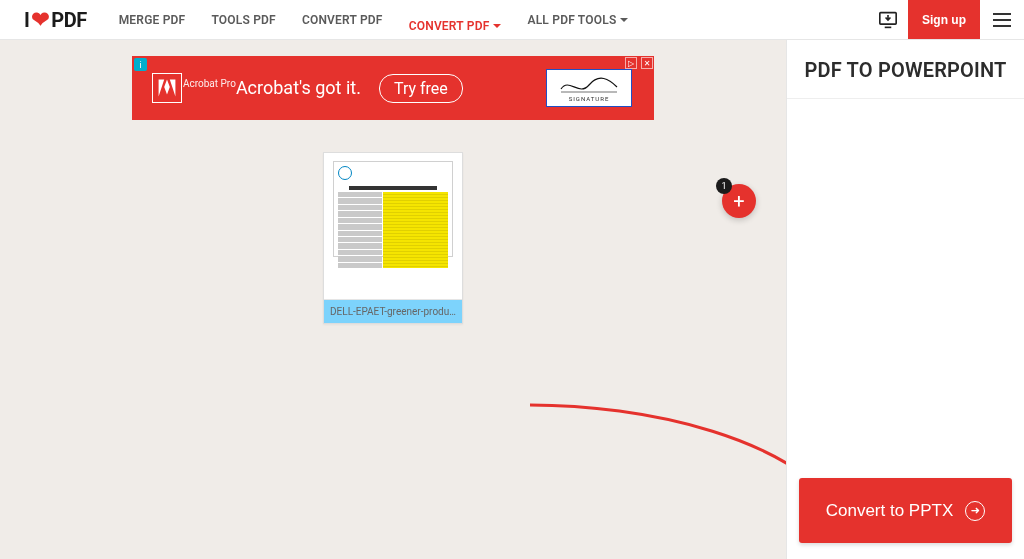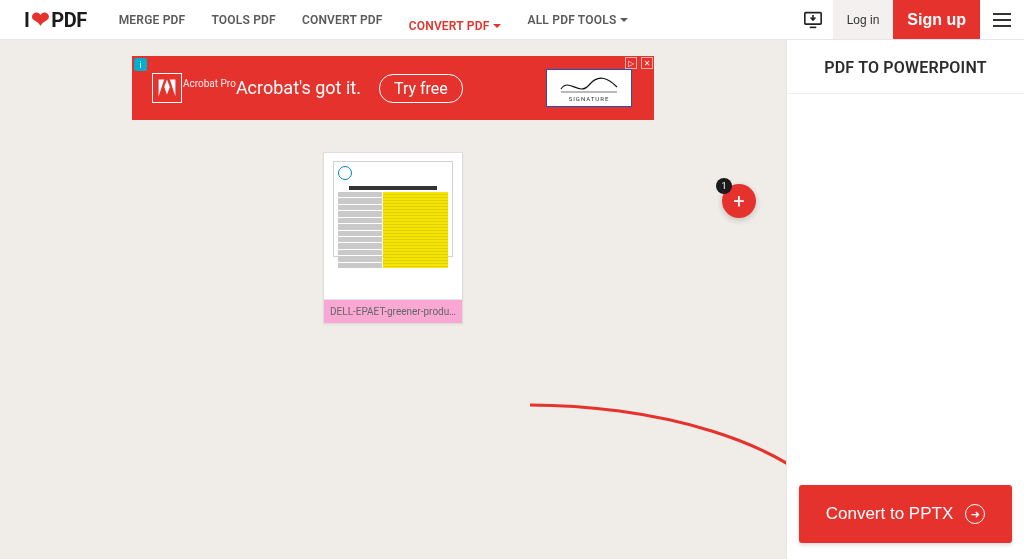--- a/index.html
+++ b/index.html
@@ -77,21 +77,21 @@
     background: #f3f0ef;
     color: #333;
     font-size: 12px;
     padding: 0 14px;
     border: none;
     cursor: pointer;
   }
   .btn-signup {
     background: #e5322d;
     color: #fff;
-    font-size: 16px;
+    font-size: 12px;
     font-weight: 600;
     padding: 0 14px;
     border: none;
     cursor: pointer;
   }
   .menu-icon {
     width: 44px;
     display: flex;
     align-items: center;
     justify-content: center;
@@ -126,32 +126,32 @@
     width: 238px;
     background: #fff;
     border-left: 1px solid #e6e6e6;
     display: flex;
     flex-direction: column;
     position: relative;
   }
   .sidebar-title {
     text-align: center;
     padding: 18px 10px 16px;
-    font-size: 16px;
+    font-size: 20px;
     font-weight: 600;
     color: #2c2c2c;
     letter-spacing: 0.2px;
     border-bottom: 1px solid #eee;
   }
   .convert-btn {
     position: absolute;
     bottom: 16px;
     left: 12px;
     right: 12px;
-    height: 58px;
+    height: 65px;
     background: #e5322d;
     color: #fff;
     border: none;
     font-size: 17px;
     font-weight: 500;
     display: flex;
     align-items: center;
     justify-content: center;
     gap: 12px;
     cursor: pointer;
@@ -302,21 +302,21 @@
   .file-name {
     border-top: 1px solid #e5e5e5;
     width: 100%;
     padding: 6px 6px;
     font-size: 10px;
     color: #666;
     text-align: center;
     white-space: nowrap;
     overflow: hidden;
     text-overflow: ellipsis;
-    background: #f9a8d4;
+    background: #7dd3fc;
   }
 
   
   .add-btn {
     position: absolute;
     top: 144px;
     right: 30px;
     width: 34px; height: 34px;
     border-radius: 50%;
     background: #e5322d;
@@ -367,21 +367,20 @@
     </div>
   </nav>
   <div class="header-right">
     <div class="dl-icon">
       <svg viewBox="0 0 24 22" fill="none" stroke="#222" stroke-width="2">
         <rect x="2" y="2" width="20" height="14" rx="1"></rect>
         <line x1="8" y1="20" x2="16" y2="20"></line>
         <path d="M12 5 v6 M9 8 l3 3 l3 -3" stroke="#222" fill="none"></path>
       </svg>
     </div>
-    <button class="btn-login">Log in</button>
     <button class="btn-signup">Sign up</button>
     <div class="menu-icon">
       <div>
           <span></span>
           <span></span>
           <span></span>
         </div>
     </div>
   </div>
 </header>

